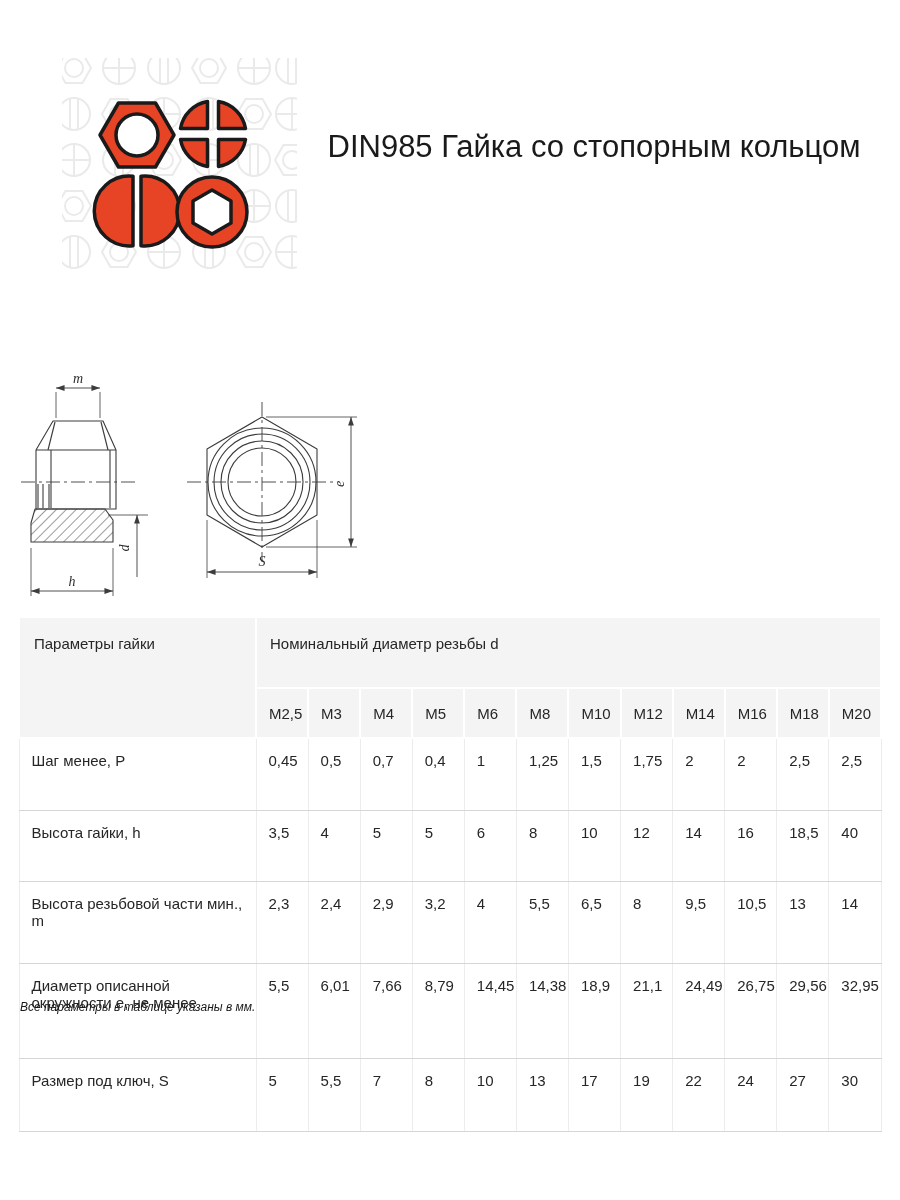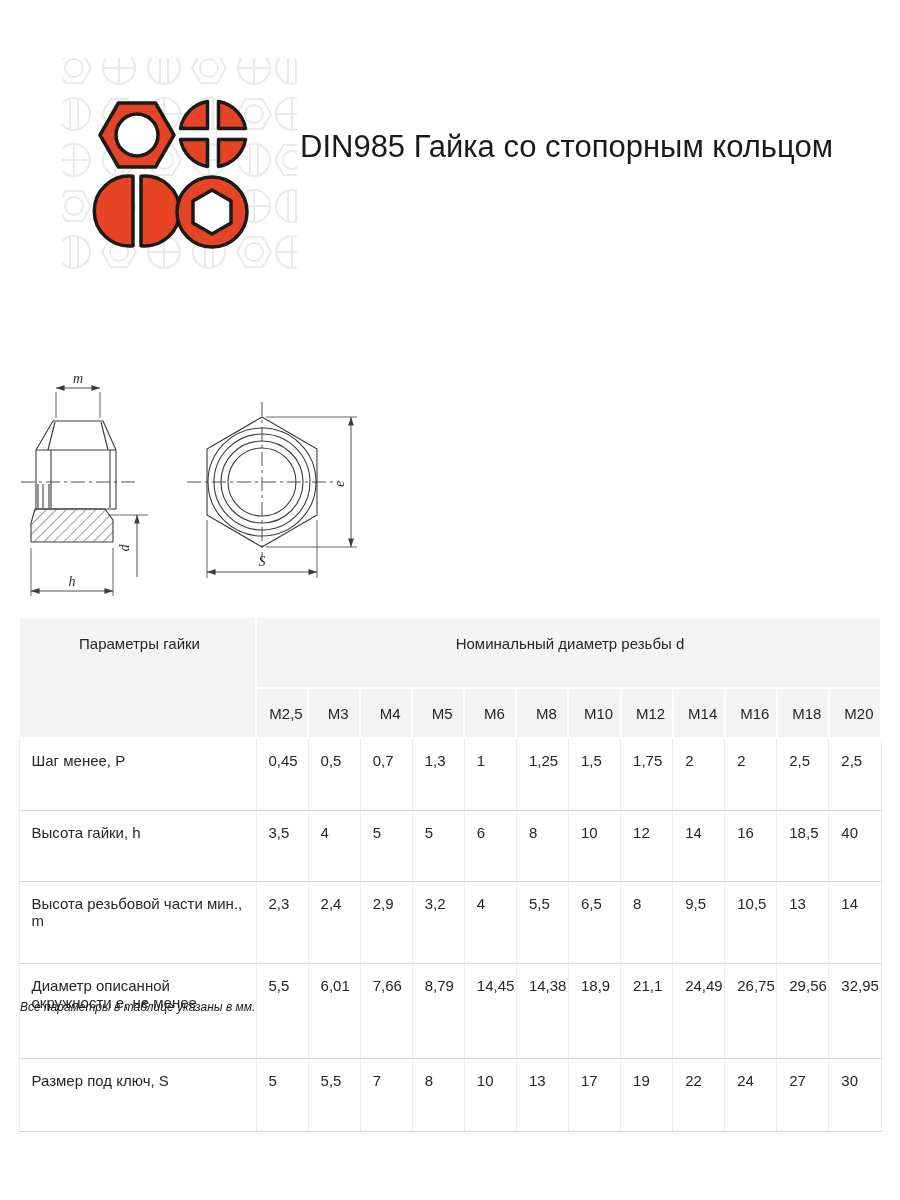--- a/index.html
+++ b/index.html
@@ -4,32 +4,32 @@
 <title>DIN985</title>
 <style>
   html,body{margin:0;padding:0;}
   body{background:#ffffff;font-family:"Liberation Sans",sans-serif;}
   .page{position:relative;width:900px;height:1200px;background:#ffffff;overflow:hidden;}
 
   
   .logo{position:absolute;left:62px;top:58px;width:235px;height:212px;}
 
   
-  .title{position:absolute;left:300px;top:124px;width:588px;
+  .title{position:absolute;left:300px;top:124px;width:588px;text-align:center;
          color:#1a1a1a;font-size:31px;line-height:45px;font-weight:400;}
 
   
   .drawing{position:absolute;left:15px;top:372px;width:385px;height:240px;}
   .drawing text{font-family:"Liberation Serif",serif;font-style:italic;font-size:14px;fill:#2e2e2e;}
 
   
   .tablewrap{position:absolute;left:18px;top:616px;width:864px;}
   table.spec{border-collapse:collapse;width:864px;table-layout:fixed;
              font-size:15px;color:#262626;}
-  table.spec th{background:#f4f4f5;font-weight:400;text-align:center;
+  table.spec th{background:#f4f4f5;font-weight:400;text-align:left;
                 border:2px solid #ffffff;}
   th.corner{vertical-align:top;padding:17px 10px 0 14px;}
   th.group{padding:17px 10px 0 13px;height:52px;vertical-align:top;}
   th.col{padding:0 4px 0 12px;height:48px;vertical-align:middle;}
   table.spec td{border-right:1px solid #ececec;border-left:1px solid #ececec;
                 border-bottom:1px solid #d6d6d6;border-top:1px solid #d6d6d6;
                 padding:13px 4px 11px 12px;vertical-align:top;background:#ffffff;}
   td.rowlabel{padding-left:14px;padding-right:16px;}
   tbody tr:nth-child(1) td{height:47px;border-top:none;}
   tbody tr:nth-child(2) td{height:46px;}
@@ -223,21 +223,21 @@
             <th class="col">M18</th>
             <th class="col">M20</th>
           </tr>
       </thead>
       <tbody>
           <tr>
             <td class="rowlabel">Шаг менее, P</td>
             <td>0,45</td>
             <td>0,5</td>
             <td>0,7</td>
-            <td>1,3</td>
+            <td>0,4</td>
             <td>1</td>
             <td>1,25</td>
             <td>1,5</td>
             <td>1,75</td>
             <td>2</td>
             <td>2</td>
             <td>2,5</td>
             <td>2,5</td>
           </tr>
           <tr>

